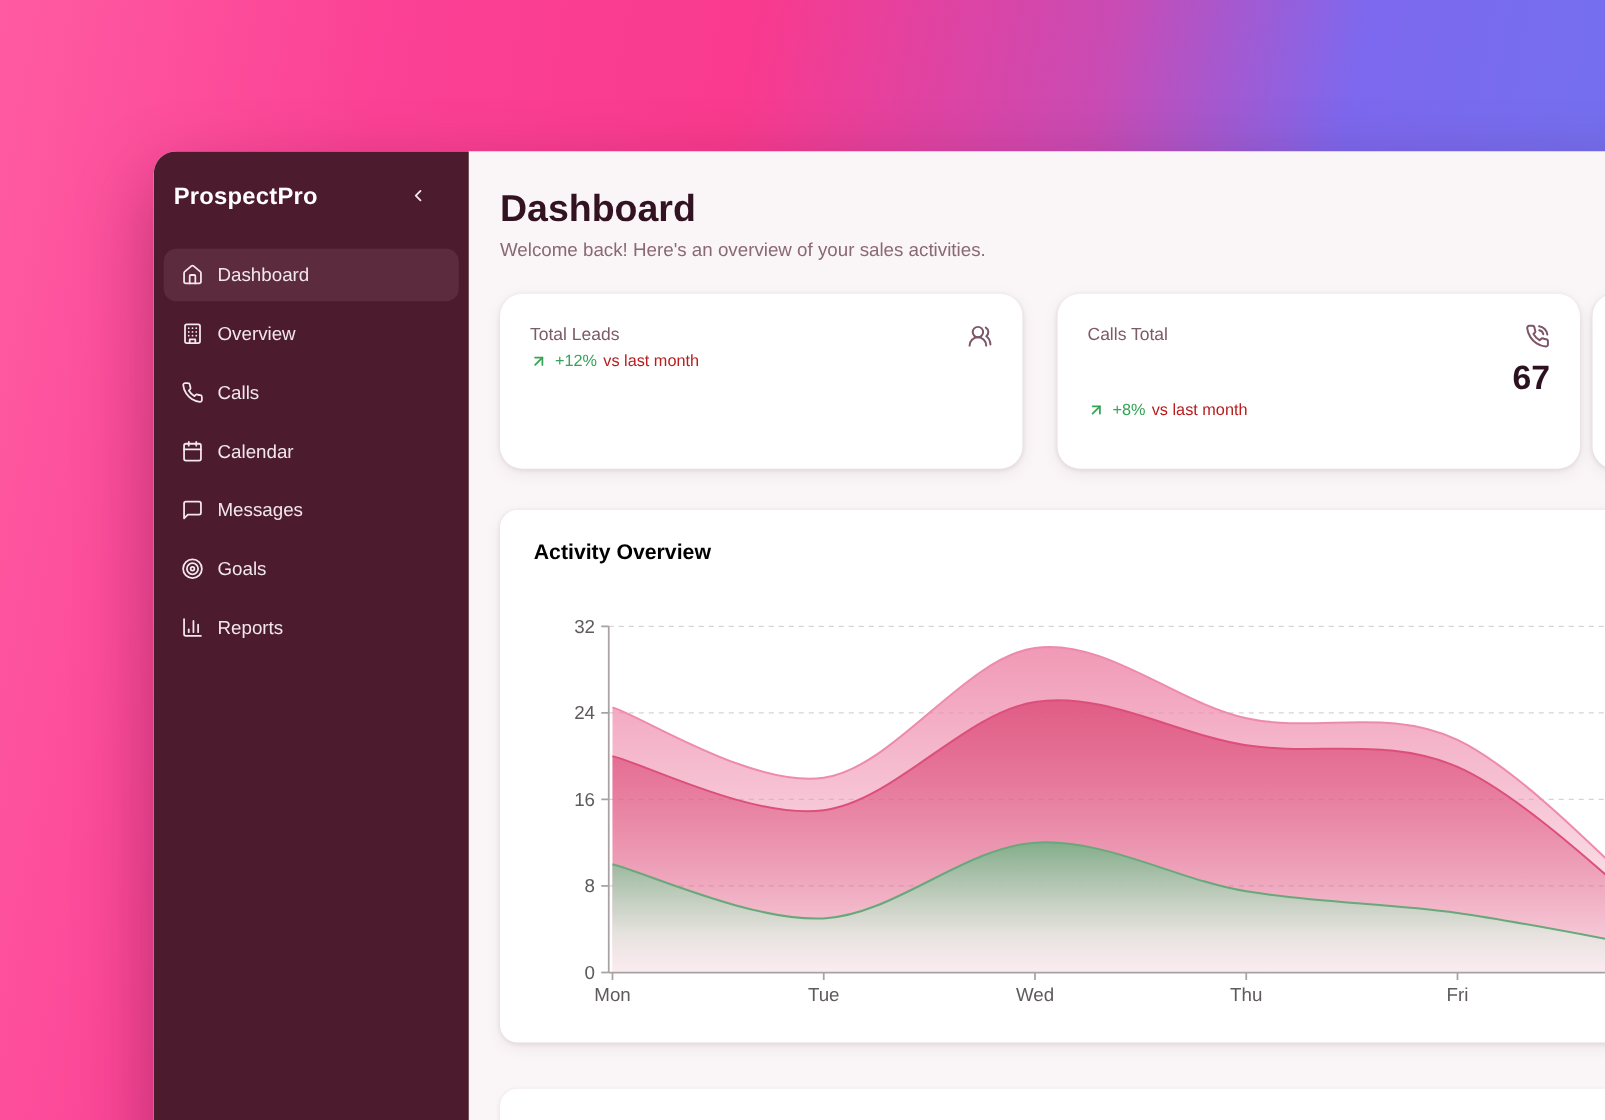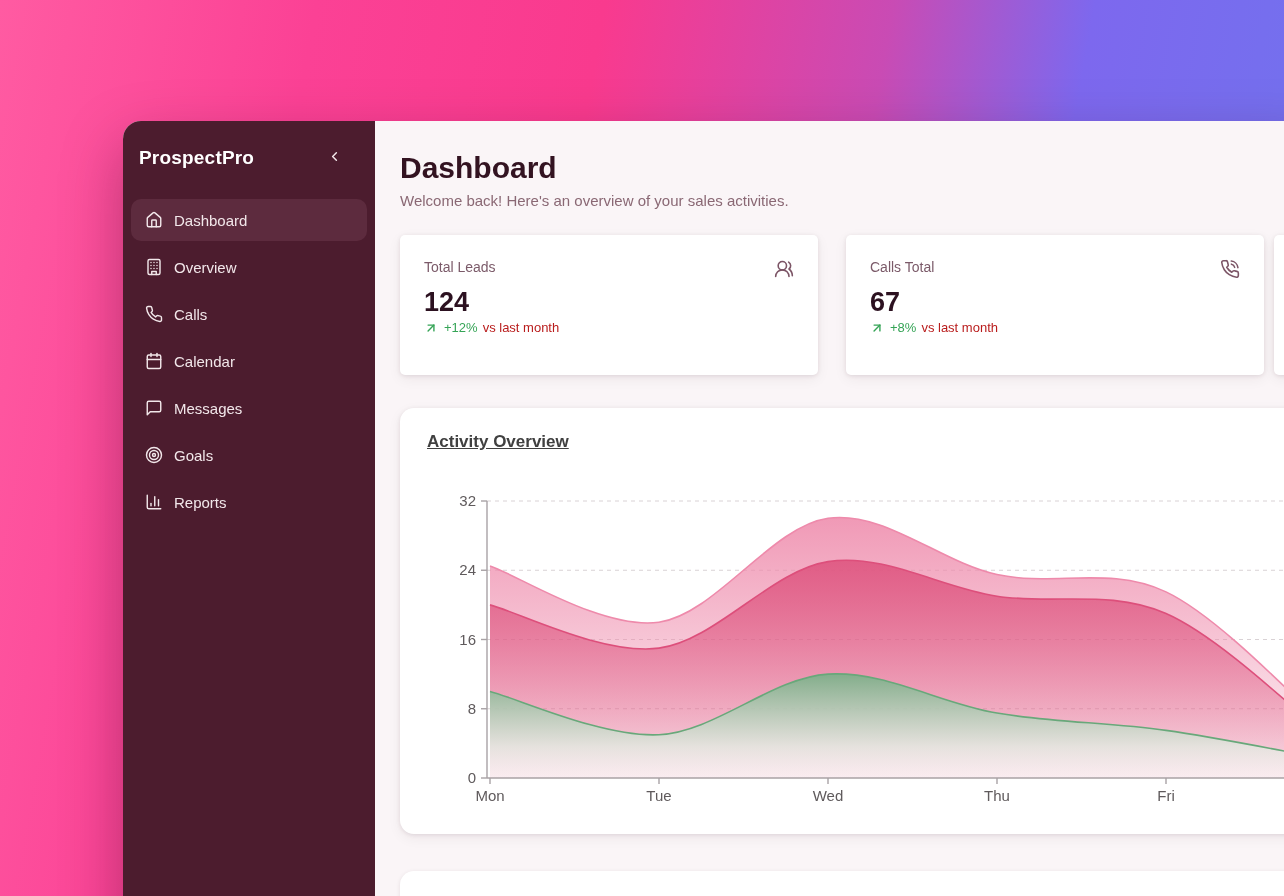--- a/index.html
+++ b/index.html
@@ -22,36 +22,36 @@
   .nav-item{display:flex;align-items:center;gap:11px;height:42px;margin-bottom:5px;padding:0 14px;border-radius:10px;font-size:15px;color:#f2e7ea;cursor:pointer;}
   .nav-item.active{background:#5d2b3e;}
   .nav-icon{width:18px;height:18px;flex:0 0 18px;display:flex;align-items:center;justify-content:center;}
   .nav-icon svg{width:18px;height:18px;}
   
   .main{flex:1 1 auto;padding:30px 0 0 25px;box-sizing:border-box;position:relative;}
   .page-title{margin:0;font-size:30px;line-height:34px;font-weight:800;color:#331321;}
   .page-subtitle{margin:5px 0 0 0;font-size:15px;line-height:21px;color:#8a6874;}
   
   .cards-row{margin-top:24px;display:flex;}
-  .stat-card{width:418px;height:140px;background:#ffffff;border-radius:5px;box-shadow:0 1px 4px rgba(52,12,33,.10),0 4px 14px rgba(52,12,33,.06);box-sizing:border-box;padding:24px 24px 0 24px;}
+  .stat-card{width:418px;height:140px;background:#ffffff;border-radius:18px;box-shadow:0 1px 4px rgba(52,12,33,.10),0 4px 14px rgba(52,12,33,.06);box-sizing:border-box;padding:24px 24px 0 24px;text-align:right;}
   .stat-card.gap-lg{margin-right:28px;}
   .stat-card.gap-sm{margin-right:10px;}
   .stat-head{display:flex;align-items:flex-start;justify-content:space-between;}
   .stat-label{font-size:14px;color:#7b5a69;}
   .stat-icon{width:20px;height:20px;color:#7c5566;}
   .stat-icon svg{width:20px;height:20px;}
   .stat-value{font-size:27px;font-weight:800;color:#2c1120;margin-top:8px;}
   .stat-trend{display:flex;align-items:center;margin-top:2px;font-size:13px;}
   .trend-arrow{width:14px;height:14px;color:#35a456;margin-right:6px;}
   .trend-arrow svg{width:14px;height:14px;}
   .trend-val{color:#35a456;margin-right:5px;}
   .trend-suffix{color:#b91c1c;}
   
   .chart-card{position:relative;margin-top:33px;width:1000px;height:426px;background:#ffffff;border-radius:14px;box-shadow:0 1px 4px rgba(52,12,33,.10),0 4px 14px rgba(52,12,33,.06);box-sizing:border-box;}
-  .chart-title{position:absolute;left:27px;top:24px;font-size:17px;font-weight:800;color:#404040;text-decoration:underline;}
+  .chart-title{position:absolute;left:27px;top:24px;font-size:17px;font-weight:800;color:#000000;}
   .chart-svg{position:absolute;left:0;top:0;}
   
   .bottom-card{margin-top:37px;width:1000px;height:200px;background:#ffffff;border-radius:14px;box-shadow:0 1px 4px rgba(52,12,33,.10);}
 </style>
 </head>
 <body>
 
 <div class="app-window">
 
   <aside class="sidebar">
@@ -151,21 +151,20 @@
     <div class="cards-row" id="cards-container">
         <div class="stat-card gap-lg">
     <div class="stat-head">
       <span class="stat-label">Total Leads</span>
       <span class="stat-icon"><svg viewBox="0 0 24 24" fill="none" stroke="currentColor" stroke-width="1.9" stroke-linecap="round" stroke-linejoin="round">
                 <path d="M18 21a8 8 0 0 0-16 0"></path>
                 <circle cx="10" cy="8" r="5"></circle>
                 <path d="M22 20c0-3.37-2-6.5-4-8a5 5 0 0 0-.45-8.3"></path>
               </svg></span>
     </div>
-    <div class="stat-value">124</div>
     <div class="stat-trend">
       <span class="trend-arrow"><svg viewBox="0 0 24 24" fill="none" stroke="currentColor" stroke-width="2.4" stroke-linecap="round" stroke-linejoin="round">
                 <path d="M7 7h10v10"></path>
                 <path d="M7 17 17 7"></path>
               </svg></span>
       <span class="trend-val">+12%</span>
       <span class="trend-suffix">vs last month</span>
     </div>
   </div>
         <div class="stat-card gap-sm">

